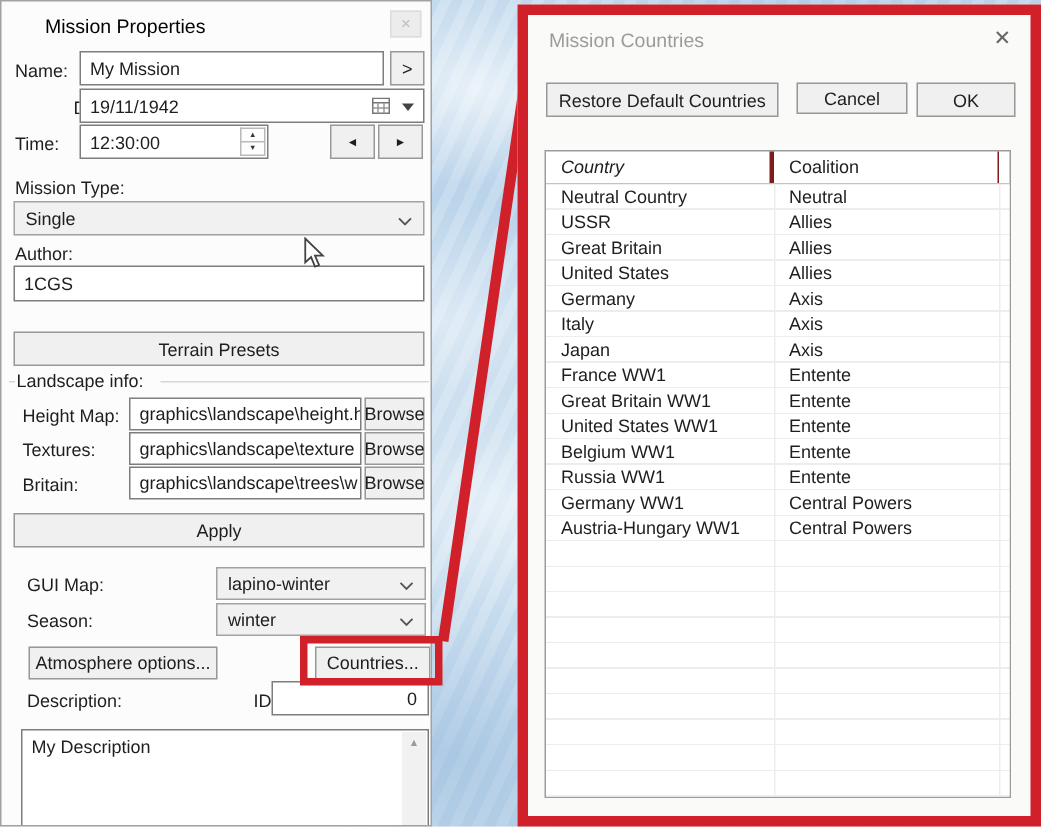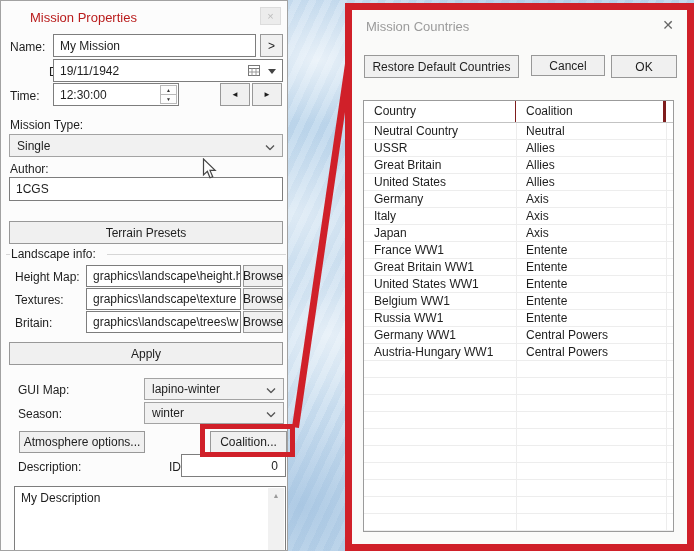--- a/index.html
+++ b/index.html
@@ -21,21 +21,21 @@
   .btn{ position:absolute; background:#f0f0f0; border:1px solid #989898;
         display:flex; align-items:center; justify-content:center; white-space:nowrap; cursor:default; }
   .inp{ position:absolute; background:#fff; border:1px solid #7d7d7d;
         display:flex; align-items:center; padding-left:6px; overflow:hidden; white-space:nowrap; }
   .sel{ position:absolute; background:#f1f1f1; border:1px solid #a3a3a3;
         display:flex; align-items:center; padding-left:7px; white-space:nowrap; }
   .chev{ position:absolute; right:7px; top:50%; transform:translateY(-46%); }
 
   #left-panel{ left:0; top:0; width:288px; height:551px; background:#fcfcfc;
                border:1px solid #a2a2a2; overflow:hidden; }
-  .panel-title{ color:#b91c1c; font-size:13px; }
+  .panel-title{ color:#000000; font-size:13px; }
   .dim-close{ background:#ececec; border:1px solid #dcdcdc; color:#bdbdbd;
               display:flex; align-items:center; justify-content:center; font-size:11px; }
 
   .grp-line{ position:absolute; height:1px; background:#d6d6d6; }
 
   .spinner{ position:absolute; right:1px; top:1px; width:17px; height:19px;
             display:flex; flex-direction:column; }
   .spinner div{ flex:1; border:1px solid #b9b9b9; background:#fdfdfd; font-size:5px; color:#333;
                 display:flex; align-items:center; justify-content:center; }
   .spinner div:first-child{ border-bottom:none; }
@@ -50,22 +50,22 @@
   
   #dialog-frame{ left:345px; top:3px; width:349px; height:548px;
                  border:7px solid #d02029; background:#fafaf9; }
   .dlg-title{ color:#9b9b9b; font-size:13px; }
   .dlg-close{ color:#666; font-size:14px; line-height:14px; }
 
   #countries-table{ position:absolute; left:11px; top:90px; width:311px; height:432px;
                     background:#fff; border:1px solid #9b9b9b; }
   .thead{ display:flex; height:22px; border-bottom:1px solid #c3c3c3; }
   .th{ line-height:21px; padding-left:10px; overflow:hidden; white-space:nowrap; }
-  .th1{ width:152px; border-right:1px solid #7f1d1d; }
-  .th2{ width:150px; border-right:3px solid #7f1d1d; }
+  .th1{ width:152px; border-right:3px solid #7f1d1d;font-style:italic; }
+  .th2{ width:150px; border-right:1px solid #7f1d1d; }
   .tbody{ position:absolute; left:0; right:0; top:22px; bottom:0; overflow:hidden;
           background:repeating-linear-gradient(to bottom,#fff 0 16px,#ededed 16px 17px); }
   .vdiv{ position:absolute; top:0; bottom:0; width:1px; background:#ededed; }
   .trow{ position:relative; display:flex; height:17px; line-height:16px; }
   .tc1{ width:152px; padding-left:10px; overflow:hidden; white-space:nowrap; }
   .tc2{ width:150px; padding-left:10px; overflow:hidden; white-space:nowrap; }
 </style>
 </head>
 <body>
 
@@ -164,21 +164,21 @@
   <div class="sel" style="left:143px; top:401px; width:140px; height:22px;">
     <span>winter</span>
     <span class="chev">
       <svg width="10" height="6" viewBox="0 0 10 6">
           <path d="M1 1 L5 5 L9 1" fill="none" stroke="#555" stroke-width="1.3"></path>
         </svg>
     </span>
   </div>
 
   <div class="btn" style="left:18px; top:430px; width:126px; height:22px;">Atmosphere options...</div>
-  <div class="btn" style="left:209px; top:430px; width:77px; height:22px;">Coalition...</div>
+  <div class="btn" style="left:209px; top:430px; width:77px; height:22px;">Countries...</div>
 
   <div class="lbl" style="left:17px; top:459px;">Description:</div>
   <div class="lbl" style="left:168px; top:459px;">ID:</div>
   <div class="inp" style="left:180px; top:453px; width:105px; height:23px; justify-content:flex-end; padding-right:7px; padding-left:0;">0</div>
 
   <div class="inp" style="left:13px; top:485px; width:272px; height:70px; align-items:flex-start; padding-top:4px;">
     <span>My Description</span>
     <span class="scrollbar">
       <span style="font-size:7px; color:#9a9a9a;">▲</span>
     </span>

